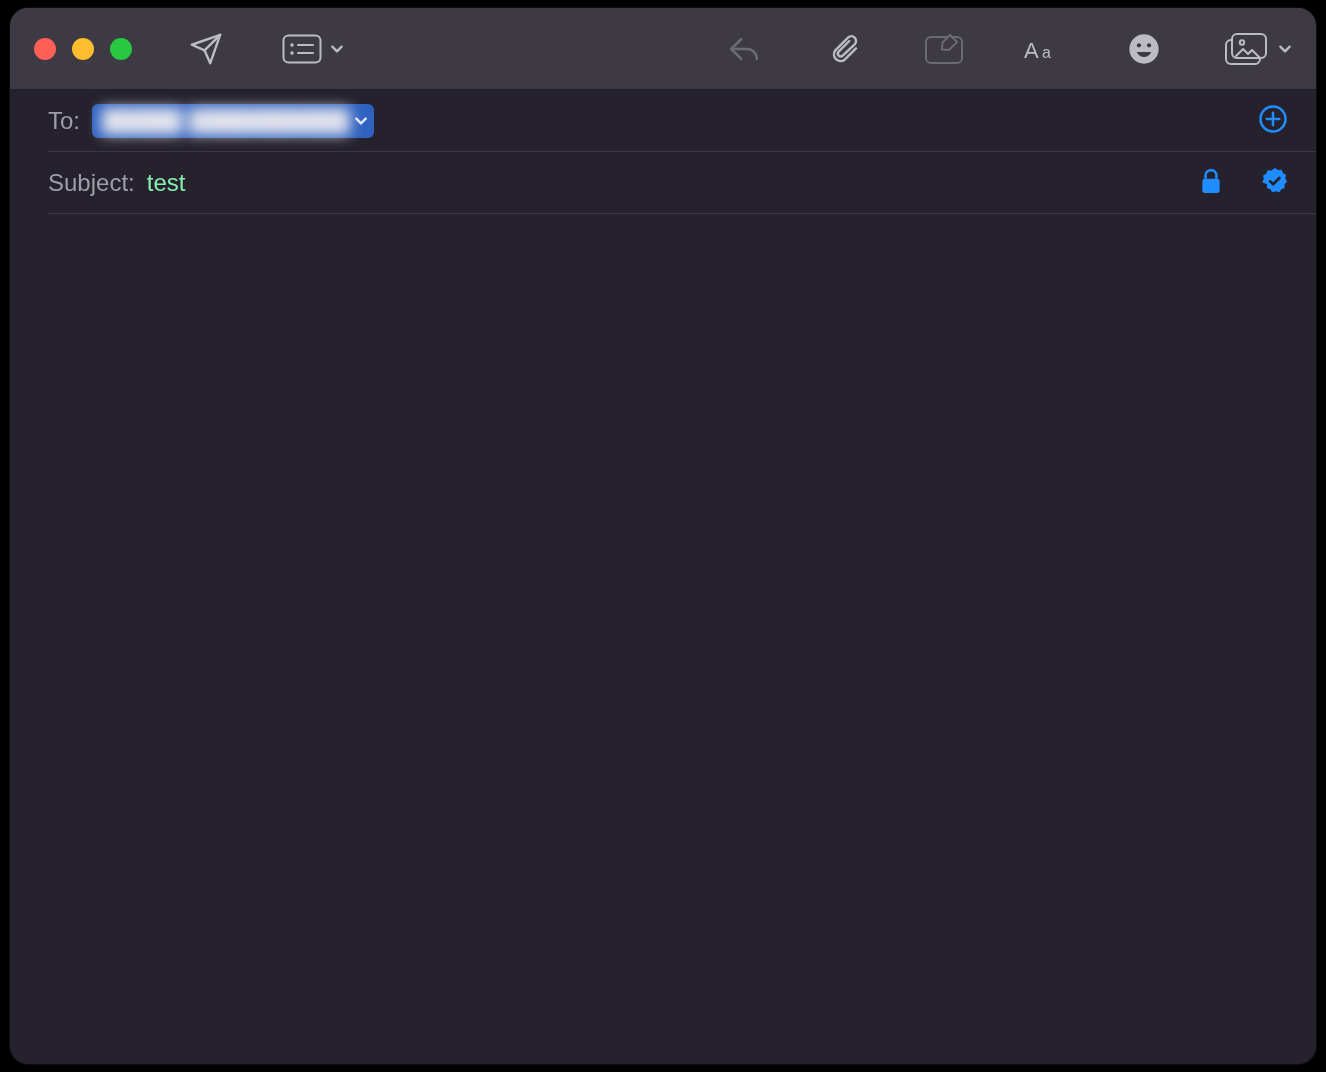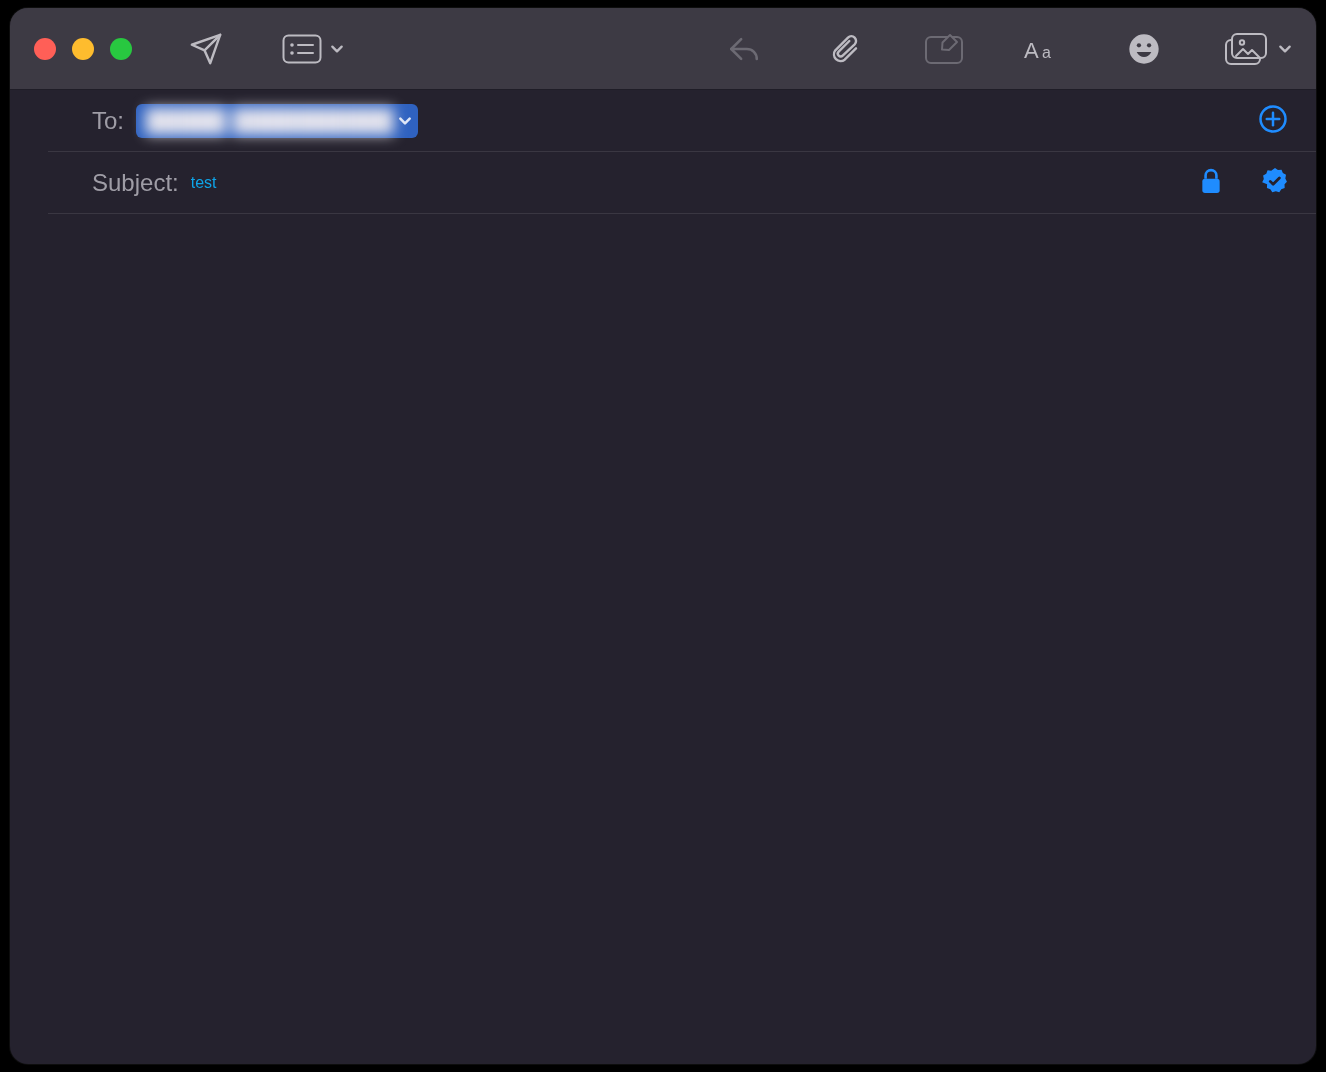--- a/index.html
+++ b/index.html
@@ -74,21 +74,20 @@
     align-items: center;
     height: 62px;
     border-bottom: 1px solid #3a3742;
     padding-right: 26px;
   }
   .field-label {
     font-size: 24px;
     color: #9f9da6;
     margin-right: 12px;
     user-select: none;
-    margin-left: 44px;
   }
   .recipient-chip {
     display: inline-flex;
     align-items: center;
     background: #2f62c0;
     border-radius: 6px;
     padding: 2px 6px 2px 10px;
     height: 34px;
     gap: 4px;
   }
@@ -103,22 +102,22 @@
     color: #dfe7f7;
     display:flex; align-items:center;
   }
   .row-spacer { flex: 1; }
   .add-contact {
     width: 34px; height: 34px;
     display:flex; align-items:center; justify-content:center;
     cursor:pointer;
   }
   .subject-input {
-    font-size: 16px;
-    color: #0ea5e9;
+    font-size: 24px;
+    color: #86efac;
     background: transparent;
     border: none;
     outline: none;
     flex: 1;
   }
   .subject-icons {
     display:flex; align-items:center; gap: 38px;
   }
   .subject-icons .sicn { color:#1f8cff; display:flex; }
   .body-area {

